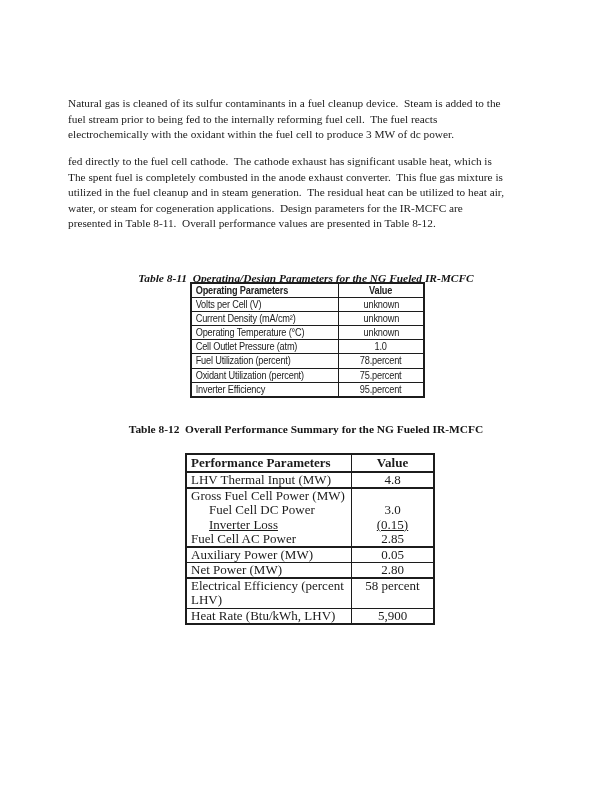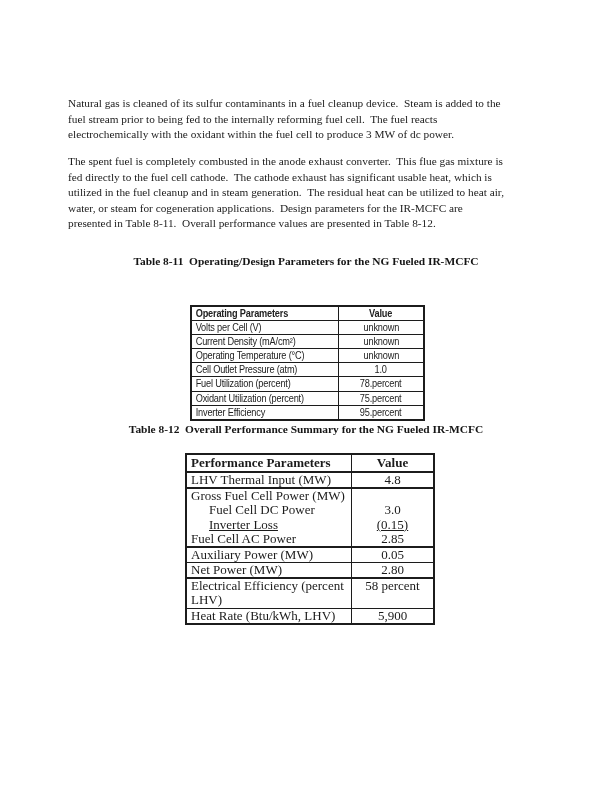--- a/index.html
+++ b/index.html
@@ -35,37 +35,36 @@
   .table-caption {
     position: absolute;
     left: 0;
     width: 612px;
     text-align: center;
     font-weight: bold;
     font-size: 11.4px;
     white-space: pre;
     color: #151515;
   }
-  .caption-11 { top: 255px; }
+  .caption-11 { top: 272px; font-style: italic; }
   .caption-12 { top: 423px; }
 
   
   table.t11 {
     position: absolute;
     left: 190px;
     top: 282px;
     width: 230px;
     height: 116px;
     border-collapse: collapse;
     table-layout: fixed;
     font-family: "Liberation Sans", sans-serif;
     font-size: 10px;
     letter-spacing: -0.2px;
     color: #222;
-    margin-top: 23px;
   }
   table.t11, table.t11 tr, table.t11 th, table.t11 td {
     border: 1.5px solid #1c1c1c;
   }
   table.t11 { border-width: 2px; }
   table.t11 th, table.t11 td {
     padding: 0;
     height: 12.5px;
     overflow: hidden;
   }
@@ -146,22 +145,22 @@
 
 <div class="page">
 
   <div class="paragraph p1">
     <div class="line">Natural gas is cleaned of its sulfur contaminants in a fuel cleanup device.  Steam is added to the</div>
     <div class="line">fuel stream prior to being fed to the internally reforming fuel cell.  The fuel reacts</div>
     <div class="line">electrochemically with the oxidant within the fuel cell to produce 3 MW of dc power.</div>
   </div>
 
   <div class="paragraph p2">
+    <div class="line">fed directly to the fuel cell cathode.  The cathode exhaust has significant usable heat, which is</div>
     <div class="line">The spent fuel is completely combusted in the anode exhaust converter.  This flue gas mixture is</div>
-    <div class="line">fed directly to the fuel cell cathode.  The cathode exhaust has significant usable heat, which is</div>
     <div class="line">utilized in the fuel cleanup and in steam generation.  The residual heat can be utilized to heat air,</div>
     <div class="line">water, or steam for cogeneration applications.  Design parameters for the IR-MCFC are</div>
     <div class="line">presented in Table 8-11.  Overall performance values are presented in Table 8-12.</div>
   </div>
 
   <div class="table-caption caption-11">Table 8-11  Operating/Design Parameters for the NG Fueled IR-MCFC</div>
 
   <table class="t11">
     <thead>
       <tr>

